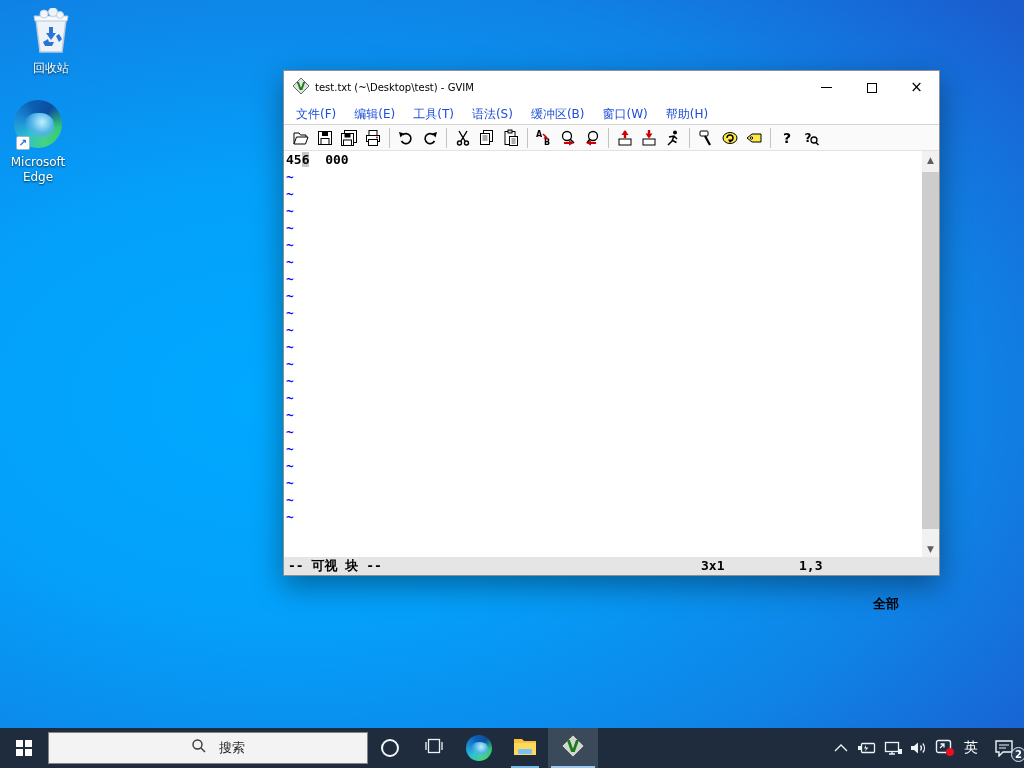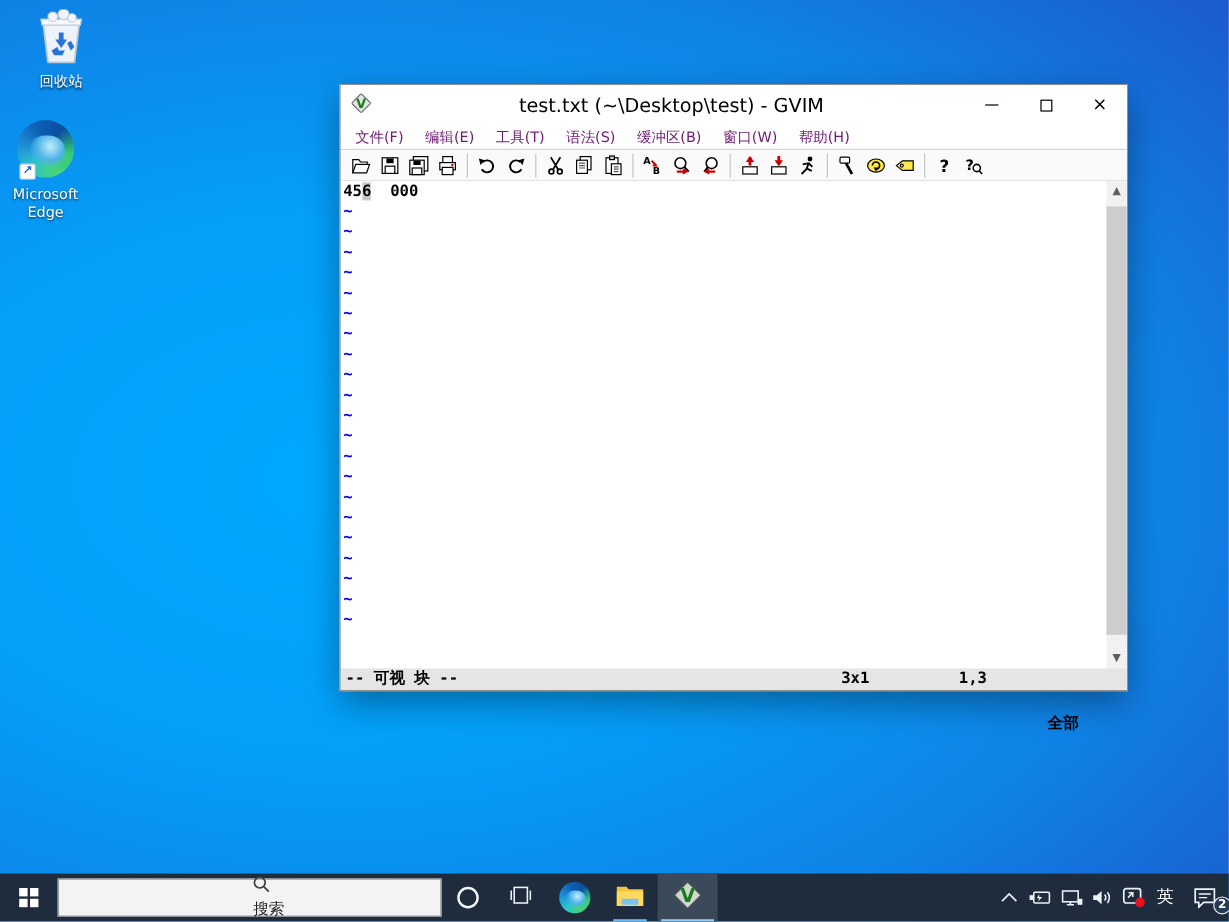--- a/index.html
+++ b/index.html
@@ -31,29 +31,29 @@
     border:1px solid #9db6cc; border-radius:2px; color:#1b66c9; font-size:10px; line-height:12px; font-weight:bold;
   }
 
   
   #gvim-window {
     position:absolute; left:283px; top:70px; width:657px; height:506px;
     background:#fff; border:1px solid #8f8f8f; box-shadow:0 10px 28px rgba(0,0,0,.38);
   }
   .titlebar { height:33px; background:#fff; display:flex; align-items:center; }
   .titlebar .app-ico { margin:0 6px 0 9px; }
-  .titlebar .ttext { font-size:16px; color:#000; flex:1;text-align:center; }
+  .titlebar .ttext { font-size:10px; color:#000; flex:1; }
   .caption-btns { display:flex; height:100%; }
   .cap-btn { width:45px; height:100%; display:flex; align-items:center; justify-content:center; }
   .min-glyph { width:11px; height:1px; background:#000; }
   .max-glyph { width:10px; height:10px; border:1px solid #000; }
   .close-glyph { font-size:15px; color:#000; line-height:1; }
 
   .menubar { height:20px; display:flex; align-items:center; background:#fff; padding-left:3px; }
-  .menu-item { font-size:12px; color:#701a75; padding:0 9px; }
+  .menu-item { font-size:12px; color:#1d4ed8; padding:0 9px; }
   .mb-sep { height:1px; background:#d5d5d5; }
 
   .toolbar { height:26px; display:flex; align-items:center; background:#fafafa; padding-left:5px; border-bottom:1px solid #e2e2e2;}
   .tb-btn { width:24px; height:22px; display:flex; align-items:center; justify-content:center; }
   .tb-sep { width:1px; height:20px; background:#c4c4c4; margin:0 4px; }
 
   .editor {
     position:absolute; left:0; top:80px; right:17px; bottom:18px;
     background:#fff; overflow:hidden;
     font-family:"DejaVu Sans Mono","Liberation Mono",monospace;
@@ -87,21 +87,21 @@
   #taskbar {
     position:absolute; left:0; bottom:0; width:1024px; height:40px; background:#1e2c3d;
     display:flex; align-items:stretch;
   }
   .tb-item { display:flex; align-items:center; justify-content:center; position:relative; }
   #start-btn { width:48px; }
   .win-logo { display:grid; grid-template-columns:7px 7px; grid-template-rows:7px 7px; gap:2px; }
   .win-logo div { background:#fff; }
   #search-box {
     width:320px; margin:4px 0; background:#f3f3f3; border:1px solid #808589;
-    display:flex; align-items:center; padding-left:20px;flex-direction:column;
+    display:flex; align-items:center; padding-left:20px;
   }
   #search-box .stext { font-size:13px; color:#1f1f1f; margin-left:12px; }
   #cortana-btn { width:44px; }
   .cortana-ring { width:18px; height:18px; border:2px solid #f2f7fa; border-radius:50%; }
   #taskview-btn { width:44px; }
   #edge-task { width:46px; }
   .edge-task-ball { width:26px; height:26px; border-radius:50%;
     background:conic-gradient(from 160deg, #45d37e, #2cc3d0, #1c8fd8, #0d5fb4, #0b4da0, #35c977, #45d37e); position:relative;}
   .edge-task-ball::after { content:""; position:absolute; left:5px; top:7px; width:17px; height:14px;
     border-radius:50% 50% 40% 60%; background:radial-gradient(circle at 60% 35%, #bfeffb 0%, #4fb3e8 45%, transparent 72%); }

